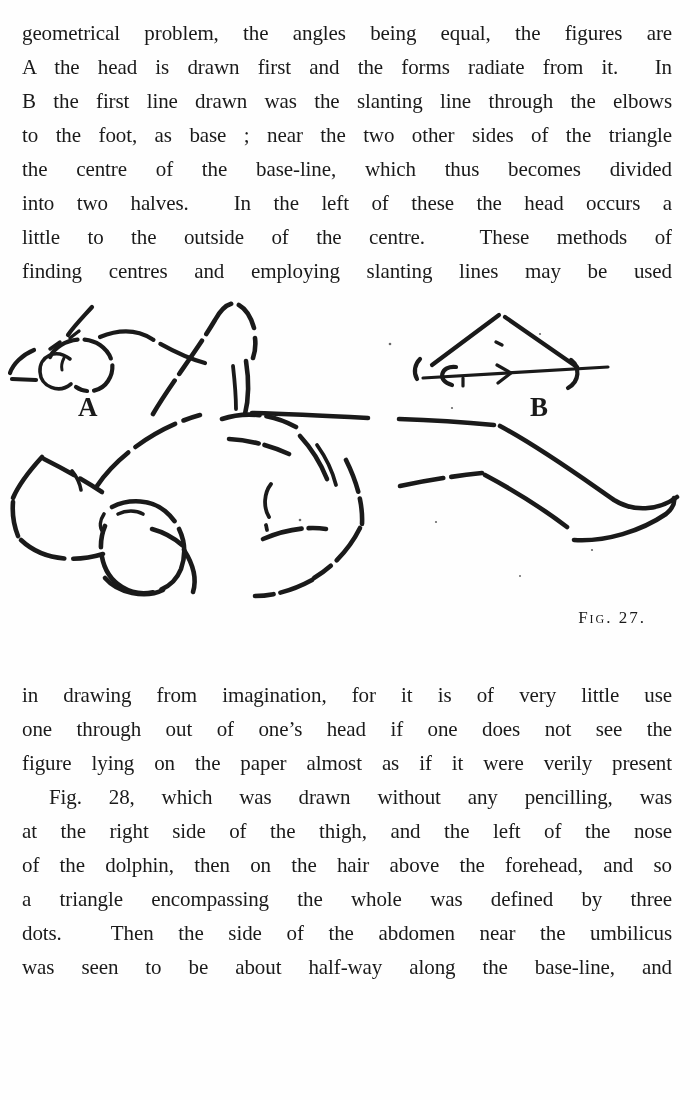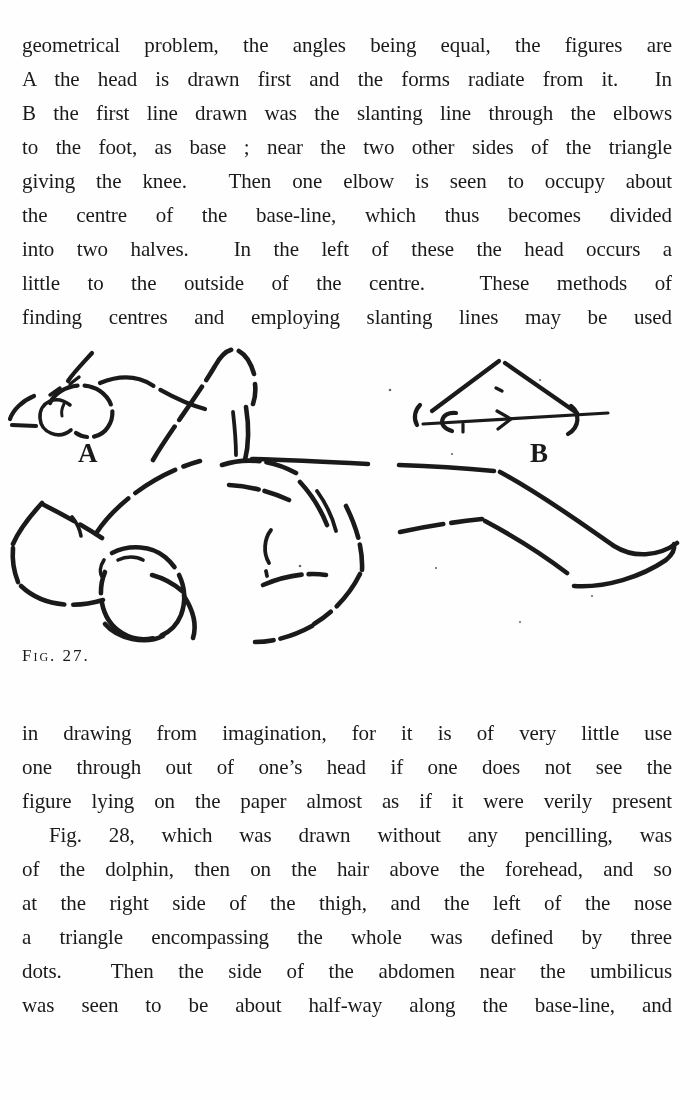--- a/index.html
+++ b/index.html
@@ -4,43 +4,43 @@
 <style>
   :root { --paper: #fefefe; --ink: #1a1a1a; }
   html, body { margin: 0; padding: 0; }
   body {
     width: 700px; height: 1100px;
     background: var(--paper);
     overflow: hidden;
     font-family: "Liberation Serif", serif;
     color: var(--ink);
   }
-  .page { padding: 28px 28px 0 22px; }
+  .page { padding: 16px 28px 0 22px; }
   .line {
     font-size: 21px;
     line-height: 34px;
     height: 34px;
     overflow: hidden;
     letter-spacing: -0.1px;
     white-space: pre-wrap;
     text-align: justify;
     text-align-last: justify;
   }
   .line.no-stretch { text-align-last: left; }
   .line.indent { padding-left: 27px; }
   .figure-wrap {
     margin: 0 -28px 0 -22px;
     height: 312px;
     position: relative;
   }
   .figure-wrap svg { display: block; }
   .fig-caption {
     height: 26px;
-    margin-top: 0;
-    text-align: left;
+    margin-top: 8px;
+    text-align: right;
     padding-right: 26px;
     font-size: 17px;
     font-variant: small-caps;
     letter-spacing: 2px;
   }
   .para2 { margin-top: 44px; }
   .sketch-label {
     font-family: "Liberation Serif", serif;
     font-weight: bold;
     font-size: 27px;
@@ -50,21 +50,20 @@
 </head>
 <body>
 
 <div class="page">
 
   <div class="para1">
     <div class="line">geometrical problem, the angles being equal, the figures are</div>
     <div class="line">A the head is drawn first and the forms radiate from it.  In</div>
     <div class="line">B the first line drawn was the slanting line through the elbows</div>
     <div class="line">to the foot, as base ; near the two other sides of the triangle</div>
-    <div class="line">giving the knee.  Then one elbow is seen to occupy about</div>
     <div class="line">the centre of the base-line, which thus becomes divided</div>
     <div class="line">into two halves.  In the left of these the head occurs a</div>
     <div class="line">little to the outside of the centre.  These methods of</div>
     <div class="line">finding centres and employing slanting lines may be used</div>
   </div>
 
   <div class="figure-wrap">
     <svg width="700" height="312" viewBox="0 0 700 312" fill="none" stroke="#1a1a1a" stroke-width="4.2" stroke-linecap="round" stroke-linejoin="round">
 
       <g>
@@ -153,20 +152,20 @@
   <div class="fig-caption">Fig. 27.</div>
 
   <div class="para2">
     <div class="line">in drawing from imagination, for it is of very little use</div>
     <div class="line">one through out of one’s head if one does not see the</div>
     <div class="line">figure lying on the paper almost as if it were verily present</div>
   </div>
 
   <div class="para3">
     <div class="line indent">Fig. 28, which was drawn without any pencilling, was</div>
+    <div class="line">at the right side of the thigh, and the left of the nose</div>
     <div class="line">of the dolphin, then on the hair above the forehead, and so</div>
-    <div class="line">at the right side of the thigh, and the left of the nose</div>
     <div class="line">a triangle encompassing the whole was defined by three</div>
     <div class="line">dots.  Then the side of the abdomen near the umbilicus</div>
     <div class="line">was seen to be about half-way along the base-line, and</div>
   </div>
 
 </div>
 
 </body></html>

